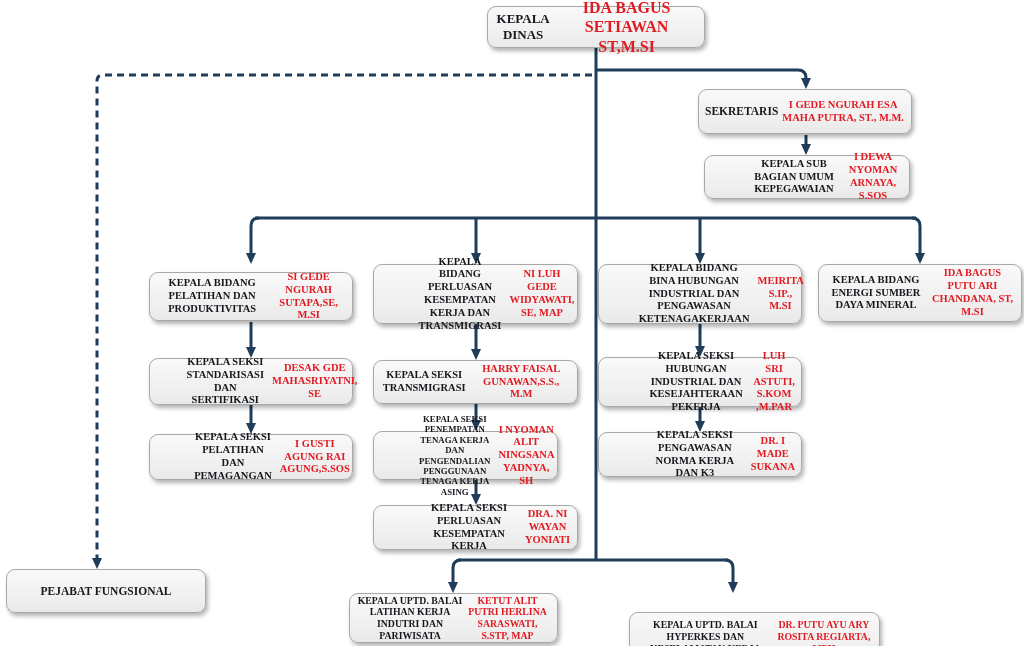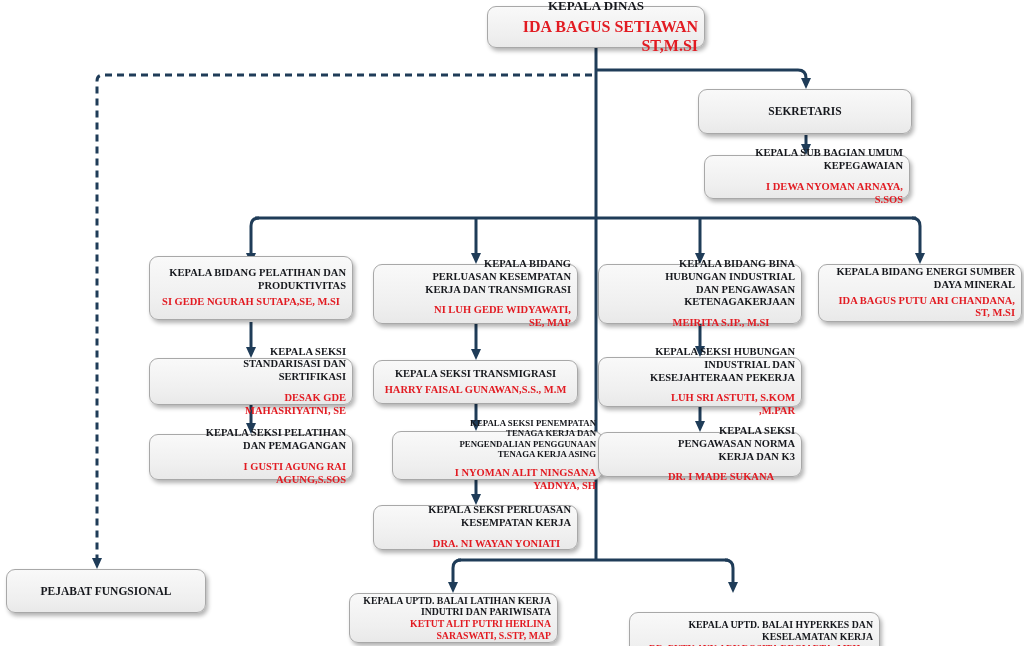--- a/index.html
+++ b/index.html
@@ -6,22 +6,22 @@
   #canvas{
     position:relative;width:1024px;height:646px;background:#ffffff;overflow:hidden;
     font-family:"Liberation Serif","DejaVu Serif",serif;
   }
   #wires{position:absolute;left:0;top:0;width:1024px;height:646px;z-index:1;}
   .node{
     position:absolute;z-index:2;box-sizing:border-box;
     background:linear-gradient(180deg,#f9f9f9 0%,#efefef 70%,#e9e9e9 100%);
     border:1px solid #a8a8a8;border-radius:9px;
     box-shadow:2px 3px 4px rgba(0,0,0,0.30);
-    display:flex;flex-direction:column;align-items:center;justify-content:center;
-    text-align:right;padding:3px 6px;gap:3px;
+    display:flex;flex-direction:row;align-items:center;justify-content:center;
+    text-align:center;padding:3px 6px;gap:3px;
   }
   .t{font-weight:bold;color:var(--title,#16181d);font-size:10.5px;line-height:1.22;}
   .n{font-weight:bold;color:var(--name,#e21b22);font-size:10.5px;line-height:1.22;}
   .t.lg{font-size:13px;}
   .n.lg{font-size:16px;}
   .t.md{font-size:11.5px;}
   .t.sm{font-size:8.8px;line-height:1.18;}
   .uptd .t,.uptd .n{font-size:9.8px;line-height:1.2;}
   .uptd{gap:0;}
   .gapless{gap:8px;padding-left:48px;}
@@ -60,28 +60,29 @@
     </g>
   </svg>
 
   <div class="node" style="left:487px;top:6px;width:218px;height:42px">
     <div class="t lg">KEPALA DINAS</div>
     <div class="n lg">IDA BAGUS SETIAWAN ST,M.SI</div>
   </div>
 
   <div class="node" style="left:698px;top:89px;width:214px;height:45px">
     <div class="t md">SEKRETARIS</div>
+    <div class="n">I GEDE NGURAH ESA MAHA PUTRA, ST., M.M.</div>
   </div>
 
   <div class="node gapless" style="left:704px;top:155px;width:206px;height:44px">
     <div class="t">KEPALA SUB BAGIAN UMUM KEPEGAWAIAN</div>
     <div class="n">I DEWA NYOMAN ARNAYA, S.SOS</div>
   </div>
 
-  <div class="node" style="left:149px;top:256px;width:204px;height:64px">
+  <div class="node" style="left:149px;top:272px;width:204px;height:49px">
     <div class="t">KEPALA BIDANG PELATIHAN DAN PRODUKTIVITAS</div>
     <div class="n">SI GEDE NGURAH SUTAPA,SE, M.SI</div>
   </div>
 
   <div class="node gapless" style="left:373px;top:264px;width:205px;height:60px">
     <div class="t">KEPALA BIDANG PERLUASAN KESEMPATAN KERJA DAN TRANSMIGRASI</div>
     <div class="n">NI LUH GEDE WIDYAWATI, SE, MAP</div>
   </div>
 
   <div class="node gapless" style="left:598px;top:264px;width:204px;height:60px">
@@ -102,21 +103,21 @@
   <div class="node gapless" style="left:149px;top:434px;width:204px;height:46px">
     <div class="t">KEPALA SEKSI PELATIHAN DAN PEMAGANGAN</div>
     <div class="n">I GUSTI AGUNG RAI AGUNG,S.SOS</div>
   </div>
 
   <div class="node" style="left:373px;top:360px;width:205px;height:44px">
     <div class="t">KEPALA SEKSI TRANSMIGRASI</div>
     <div class="n">HARRY FAISAL GUNAWAN,S.S., M.M</div>
   </div>
 
-  <div class="node gapless" style="left:392px;top:431px;width:211px;height:49px">
+  <div class="node gapless" style="left:373px;top:431px;width:185px;height:49px">
     <div class="t sm">KEPALA SEKSI PENEMPATAN TENAGA KERJA DAN PENGENDALIAN PENGGUNAAN TENAGA KERJA ASING</div>
     <div class="n">I NYOMAN ALIT NINGSANA YADNYA, SH</div>
   </div>
 
   <div class="node gapless" style="left:373px;top:505px;width:205px;height:45px">
     <div class="t">KEPALA SEKSI PERLUASAN KESEMPATAN KERJA</div>
     <div class="n">DRA. NI WAYAN YONIATI</div>
   </div>
 
   <div class="node gapless" style="left:598px;top:357px;width:204px;height:50px">

